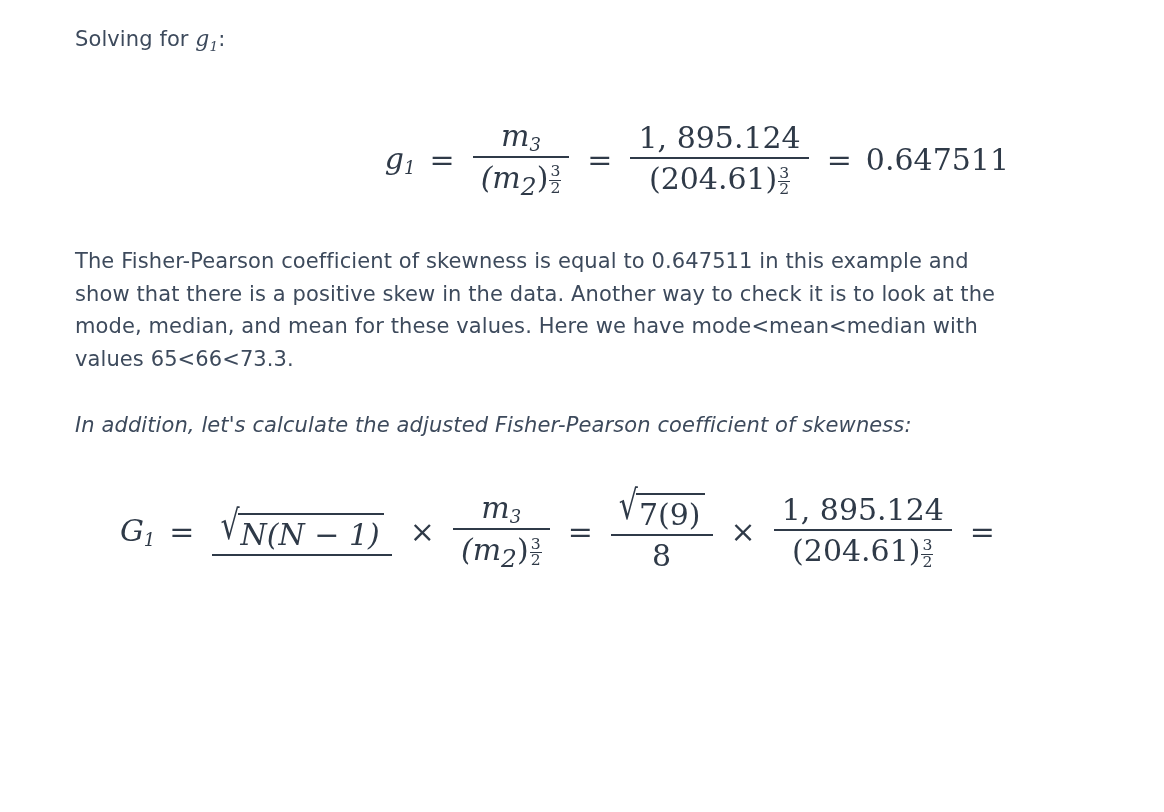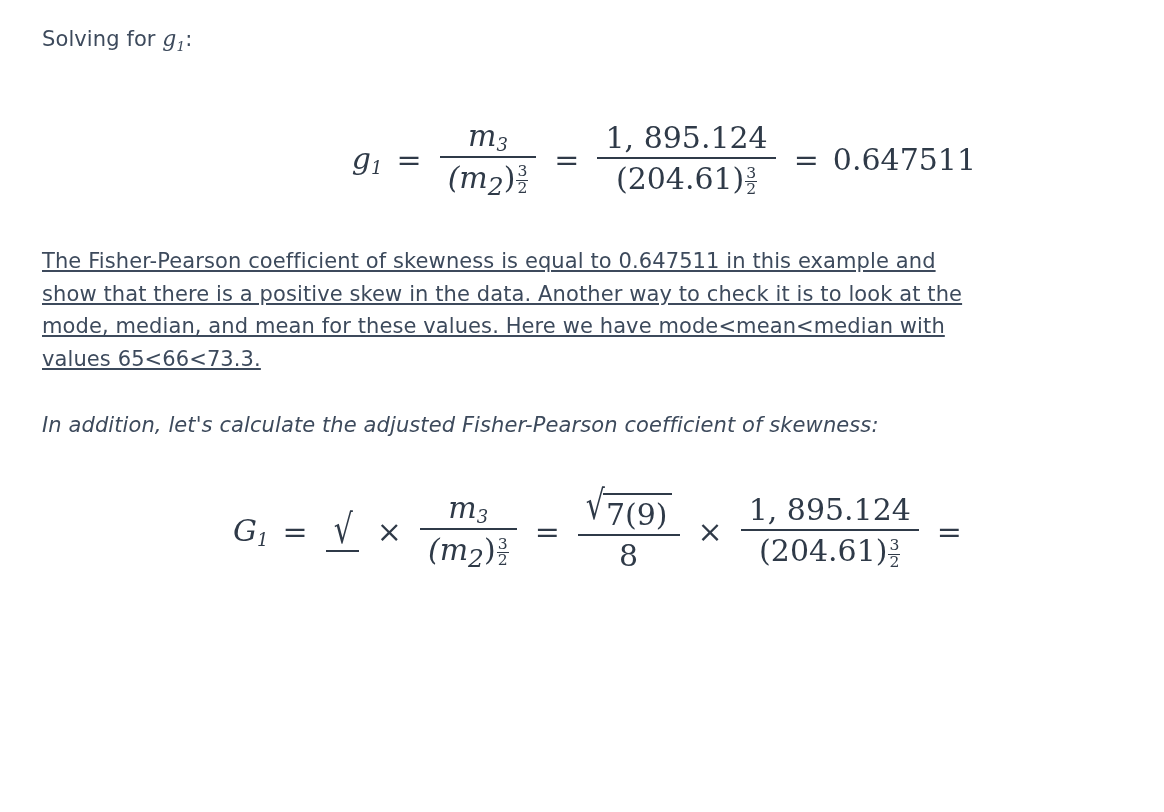--- a/index.html
+++ b/index.html
@@ -13,20 +13,21 @@
     overflow: hidden;
     font-family: "DejaVu Sans", sans-serif;
     color: #3c4858;
   }
   .page {
     position: relative;
     width: 1016px;
     height: 812px;
     box-sizing: border-box;
     padding: 22px 40px 0 42px;
+    margin-left: 33px;
   }
 
   
   .prose {
     font-family: "DejaVu Sans", sans-serif;
     font-size: 21px;
     line-height: 1.55;
     color: #3d4a5c;
     letter-spacing: 0.1px;
     font-weight: 400;
@@ -35,21 +36,21 @@
     font-family: "DejaVu Serif", serif;
     font-style: italic;
     font-size: 22px;
   }
   .prose .mi sub {
     font-size: 0.62em;
     font-style: italic;
   }
 
   .p-intro { margin: 0 0 0 0; }
-  .p-body  { margin: 0; max-width: 1090px; text-decoration: underline; }
+  .p-body  { margin: 0; max-width: 1090px; }
   .p-body2 { margin: 0; max-width: 1110px; font-style: italic; }
 
   
   .mathblock {
     font-family: "DejaVu Serif", serif;
     color: #2f3a48;
     display: flex;
     align-items: center;
     justify-content: flex-end;
     width: 100%;
@@ -193,20 +194,21 @@
   <p class="prose p-body2">In addition, let's calculate the adjusted Fisher-Pearson coefficient of skewness:</p>
 
   <div class="mathblock" id="eq2">
     <div class="row">
       <span class="var"><span>G</span><sub>1</sub></span>
       <span class="op">=</span>
 
       <span class="frac">
         <span class="num"><span class="sqrt">
               <span class="radical">√</span>
+              <span class="radicand var">N(N − 1)</span>
             </span></span>
         <span class="bar"></span>
       </span>
 
       <span class="times">×</span>
 
       <span class="frac">
         <span class="num var"><span>m</span><sub>3</sub></span>
         <span class="bar"></span>
         <span class="den"><span class="var">(m</span><sub class="var">2</sub><span>)</span><span class="sfrac">

